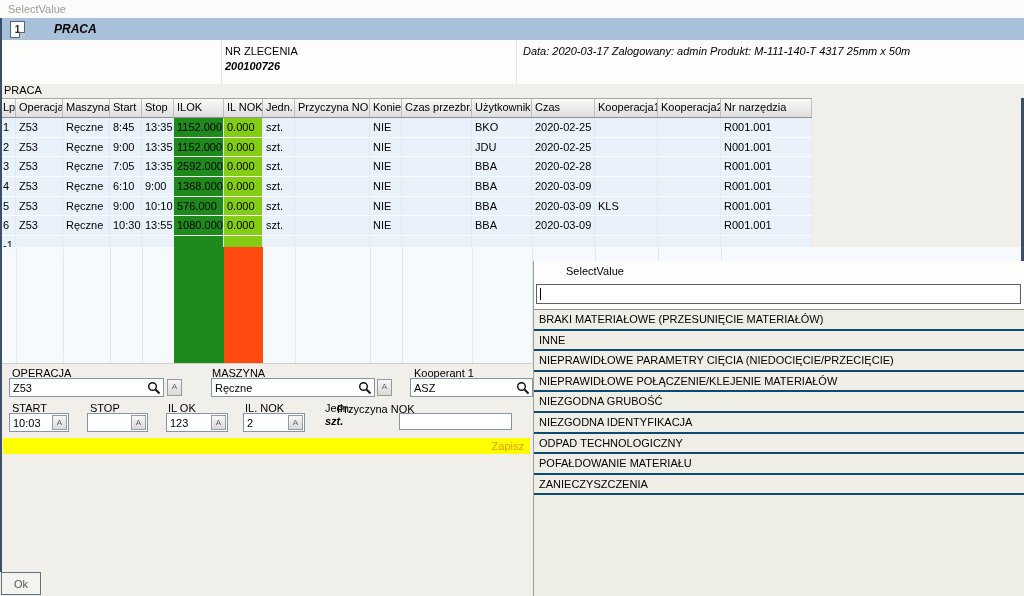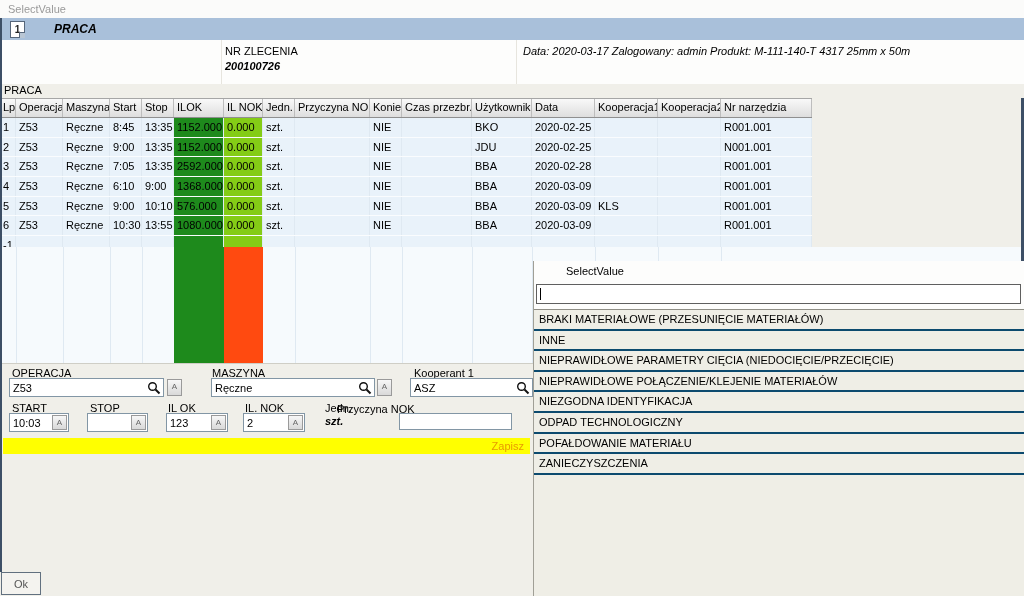--- a/index.html
+++ b/index.html
@@ -114,21 +114,21 @@
       <div class="c">Maszyna</div>
       <div class="c">Start</div>
       <div class="c">Stop</div>
       <div class="c">ILOK</div>
       <div class="c">IL NOK</div>
       <div class="c">Jedn.</div>
       <div class="c">Przyczyna NOK</div>
       <div class="c">Koniec</div>
       <div class="c">Czas przezbr.</div>
       <div class="c">Użytkownik</div>
-      <div class="c">Data</div>
+      <div class="c">Czas</div>
       <div class="c">Kooperacja1</div>
       <div class="c">Kooperacja2</div>
       <div class="c">Nr narzędzia</div>
     </div>
 
     <div class="tr td">
       <div class="c">1</div>
       <div class="c">Z53</div>
       <div class="c">Ręczne</div>
       <div class="c">8:45</div>
@@ -356,20 +356,21 @@
       <div class="sv-input">
         <span class="caret"></span>
         <span></span>
       </div>
     </div>
     <div class="sv-list">
       <div class="sv-item">BRAKI MATERIAŁOWE (PRZESUNIĘCIE MATERIAŁÓW)</div>
       <div class="sv-item">INNE</div>
       <div class="sv-item">NIEPRAWIDŁOWE PARAMETRY CIĘCIA (NIEDOCIĘCIE/PRZECIĘCIE)</div>
       <div class="sv-item">NIEPRAWIDŁOWE POŁĄCZENIE/KLEJENIE MATERIAŁÓW</div>
+      <div class="sv-item">NIEZGODNA GRUBOŚĆ</div>
       <div class="sv-item">NIEZGODNA IDENTYFIKACJA</div>
       <div class="sv-item">ODPAD TECHNOLOGICZNY</div>
       <div class="sv-item">POFAŁDOWANIE MATERIAŁU</div>
       <div class="sv-item">ZANIECZYSZCZENIA</div>
     </div>
   </div>
 
   <button class="ok-btn">Ok</button>
   <div class="left-border"></div>
 

